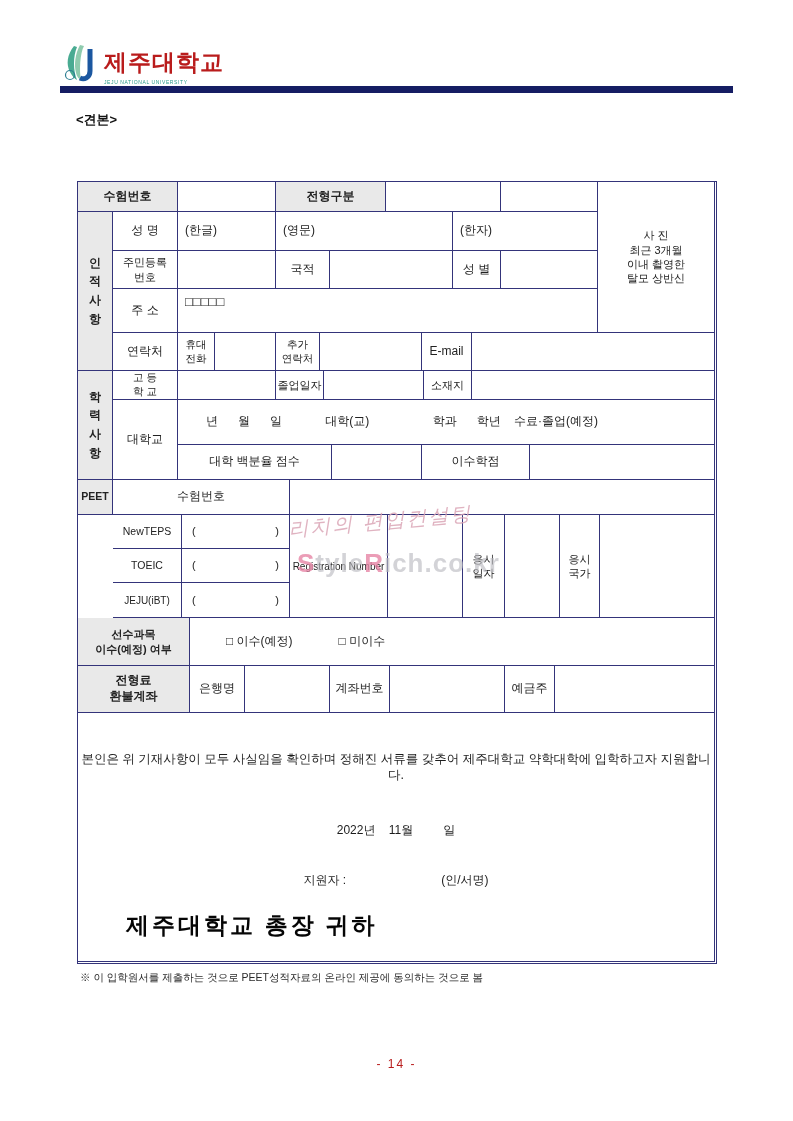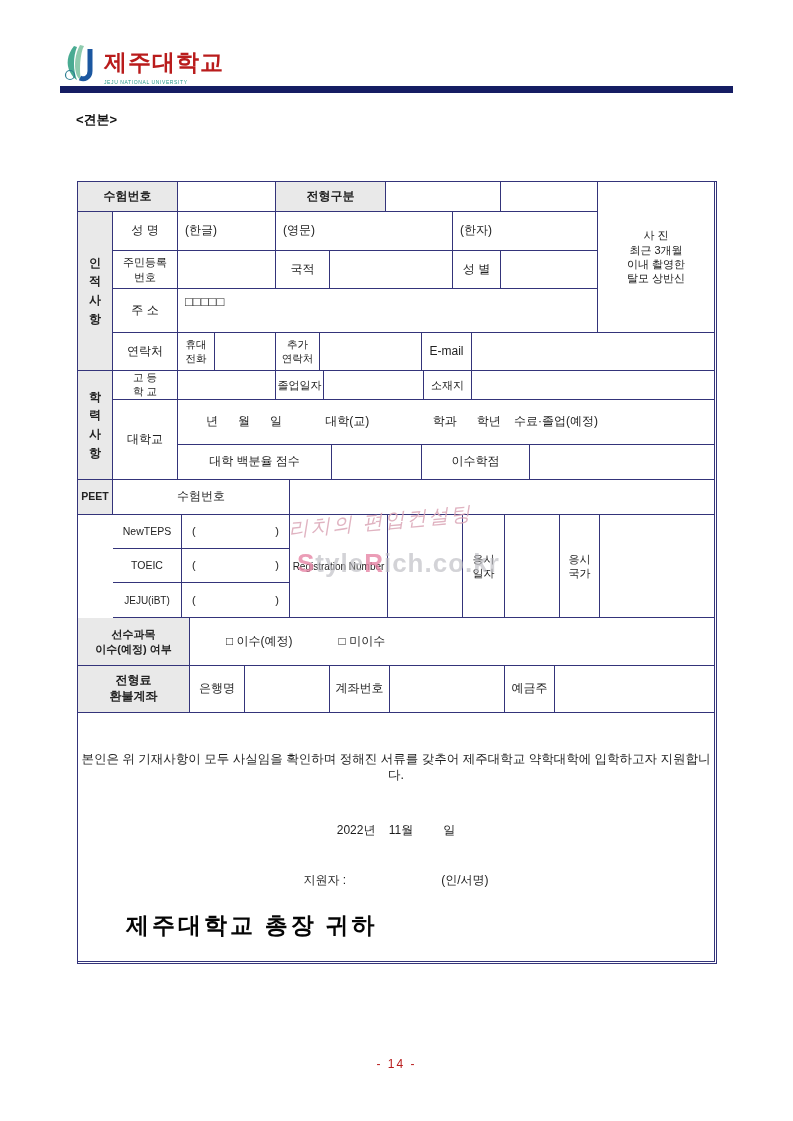--- a/index.html
+++ b/index.html
@@ -175,14 +175,15 @@
         <span>지원자 :</span>
         <span>(인/서명)</span>
       </div>
       <div class="decl-rcpt">제주대학교 총장 귀하</div>
     </div>
   </div>
 
   <div class="wm wm1">리치의 편입컨설팅</div>
   <div class="wm wm2"><span class="pk">S</span><span>tyle</span><span class="pk">R</span><span>ich.co.kr</span></div>
 
+  <div class="footnote">※ 이 입학원서를 제출하는 것으로 PEET성적자료의 온라인 제공에  동의하는 것으로 봄</div>
   <div class="pageno">- 14 -</div>
 </div>
 
 </body></html>

